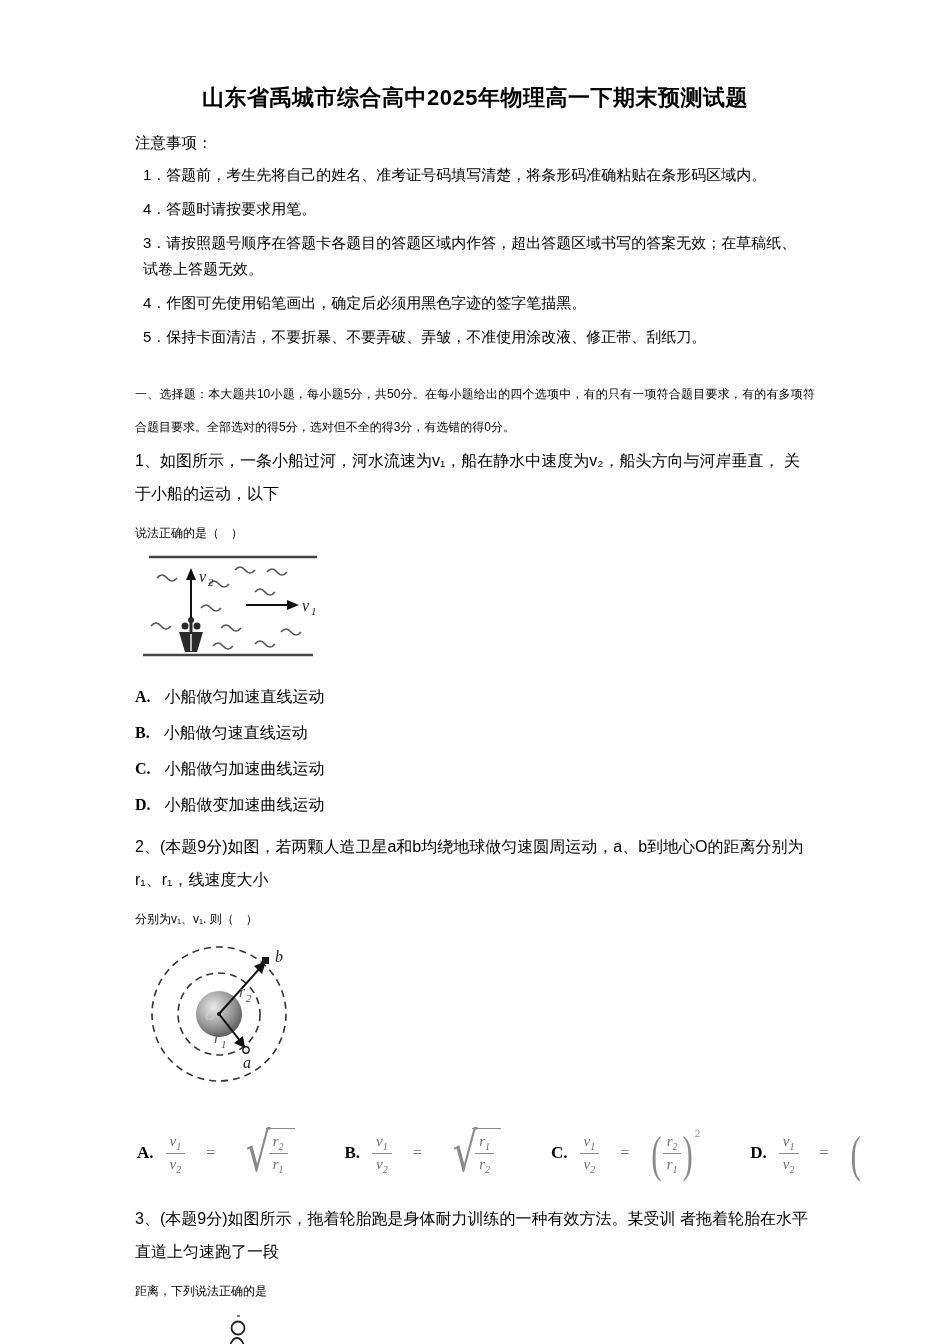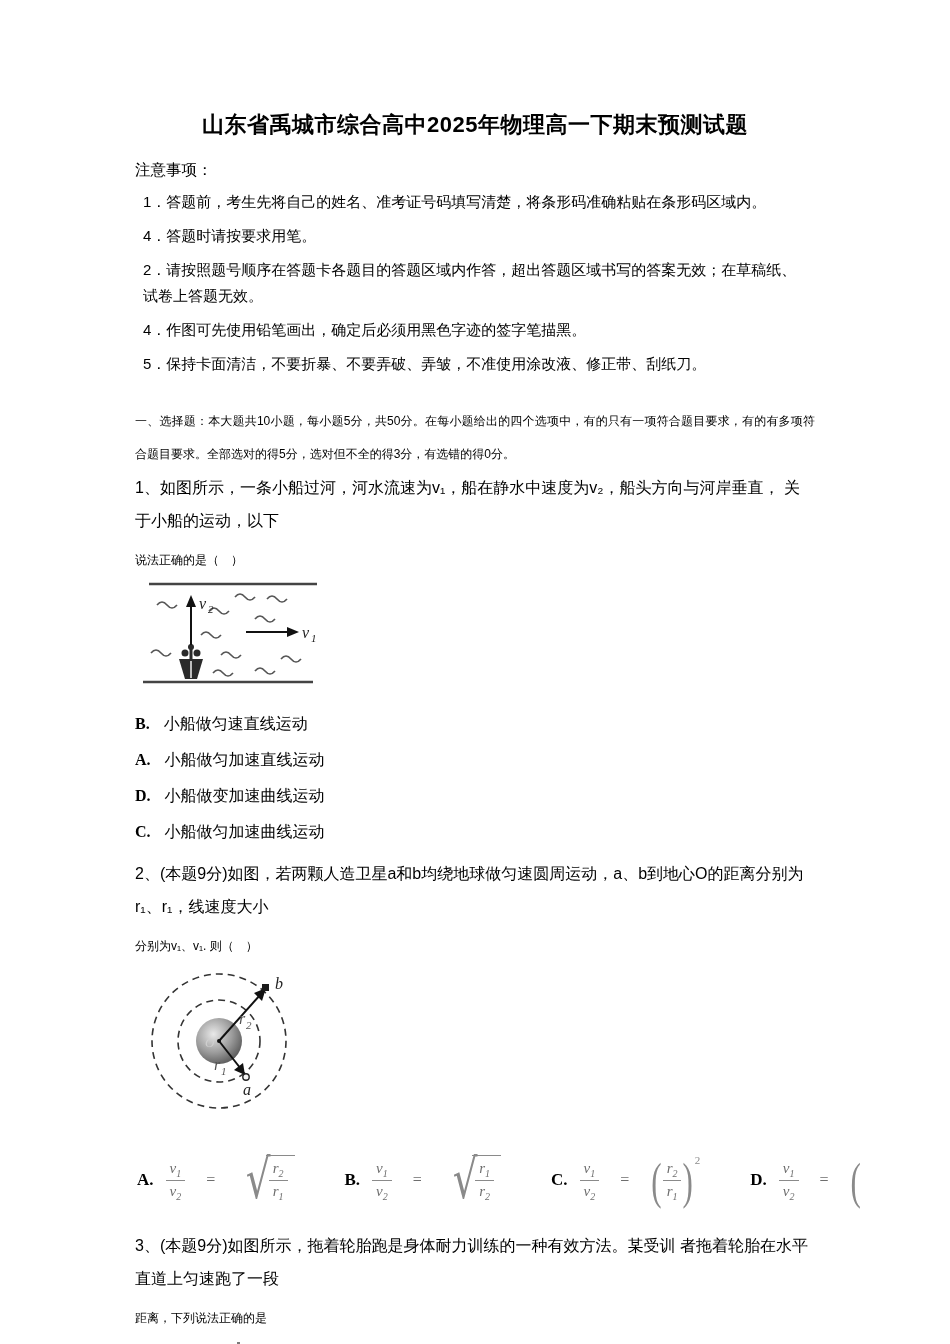--- a/index.html
+++ b/index.html
@@ -1,20 +1,20 @@
 <!DOCTYPE html>
 <html><head>
 <meta charset="utf-8">
 <style>
   * { box-sizing: border-box; }
   html,body { margin:0; padding:0; background:#fff; }
   body { font-family:"Liberation Sans", sans-serif; color:#000; }
   .page {
     position:relative; width:770px; height:1344px; margin:0 auto;
-    background:#ffffff; overflow:hidden; padding:111px 45px 0 45px;
+    background:#ffffff; overflow:hidden; padding:84px 45px 0 45px;
   }
   .title {
     font-size:22px; font-weight:bold; text-align:center;
     margin:0 0 20px 0; line-height:28px; letter-spacing:0.5px;
   }
   .notes-heading { font-size:15.5px; font-weight:normal; margin:0 0 5px 0; line-height:22px; }
   .note { font-size:15px; line-height:26px; margin:8px; }
   .section-heading { font-size:12px; line-height:33px; margin:28px 0 0 0; text-align:justify; }
   .stem { font-size:16px; line-height:33px; margin:0; }
   .stem-cont { font-size:12px; line-height:22px; margin:12px 0 0 0; }
@@ -61,21 +61,21 @@
 </head>
 <body>
 
 <div class="page">
 
   <h1 class="title">山东省禹城市综合高中2025年物理高一下期末预测试题</h1>
 
   <p class="notes-heading">注意事项：</p>
   <p class="note">1．答题前，考生先将自己的姓名、准考证号码填写清楚，将条形码准确粘贴在条形码区域内。</p>
   <p class="note">4．答题时请按要求用笔。</p>
-  <p class="note">2．请按照题号顺序在答题卡各题目的答题区域内作答，超出答题区域书写的答案无效；在草稿纸、试卷上答题无效。</p>
+  <p class="note">3．请按照题号顺序在答题卡各题目的答题区域内作答，超出答题区域书写的答案无效；在草稿纸、试卷上答题无效。</p>
   <p class="note">4．作图可先使用铅笔画出，确定后必须用黑色字迹的签字笔描黑。</p>
   <p class="note">5．保持卡面清洁，不要折暴、不要弄破、弄皱，不准使用涂改液、修正带、刮纸刀。</p>
 
   <p class="section-heading">一、选择题：本大题共10小题，每小题5分，共50分。在每小题给出的四个选项中，有的只有一项符合题目要求，有的有多项符合题目要求。全部选对的得5分，选对但不全的得3分，有选错的得0分。</p>
 
   <p class="stem">1、如图所示，一条小船过河，河水流速为v₁，船在静水中速度为v₂，船头方向与河岸垂直， 关于小船的运动，以下</p>
   <p class="stem-cont">说法正确的是（　）</p>
 
   <svg class="fig fig-boat" width="180" height="110" viewBox="0 0 180 110">
     <line x1="6" y1="5" x2="174" y2="5" stroke="#444" stroke-width="2.5"></line>
@@ -113,24 +113,24 @@
 
     <g>
       <line x1="103" y1="53" x2="146" y2="53" stroke="#111" stroke-width="2"></line>
       <polygon points="156,53 144,48 144,58" fill="#111"></polygon>
     </g>
     <text class="svg-ital" x="159" y="59">v</text>
     <text class="svg-sub" x="168" y="63">1</text>
   </svg>
 
   <div class="opts">
+    <p class="opt"><span class="opt-label">A.</span><span>小船做匀加速直线运动</span></p>
     <p class="opt"><span class="opt-label">B.</span><span>小船做匀速直线运动</span></p>
-    <p class="opt"><span class="opt-label">A.</span><span>小船做匀加速直线运动</span></p>
+    <p class="opt"><span class="opt-label">C.</span><span>小船做匀加速曲线运动</span></p>
     <p class="opt"><span class="opt-label">D.</span><span>小船做变加速曲线运动</span></p>
-    <p class="opt"><span class="opt-label">C.</span><span>小船做匀加速曲线运动</span></p>
   </div>
 
   <div class="q2-block">
     <p class="stem">2、(本题9分)如图，若两颗人造卫星a和b均绕地球做匀速圆周运动，a、b到地心O的距离分别为r₁、r₁，线速度大小</p>
     <p class="stem-cont">分别为v₁、v₁. 则（　）</p>
   </div>
 
   <svg class="fig fig-orbit" width="168" height="158" viewBox="0 0 168 158">
     <defs>
       <radialGradient id="earthGrad" cx="38%" cy="35%" r="75%">

